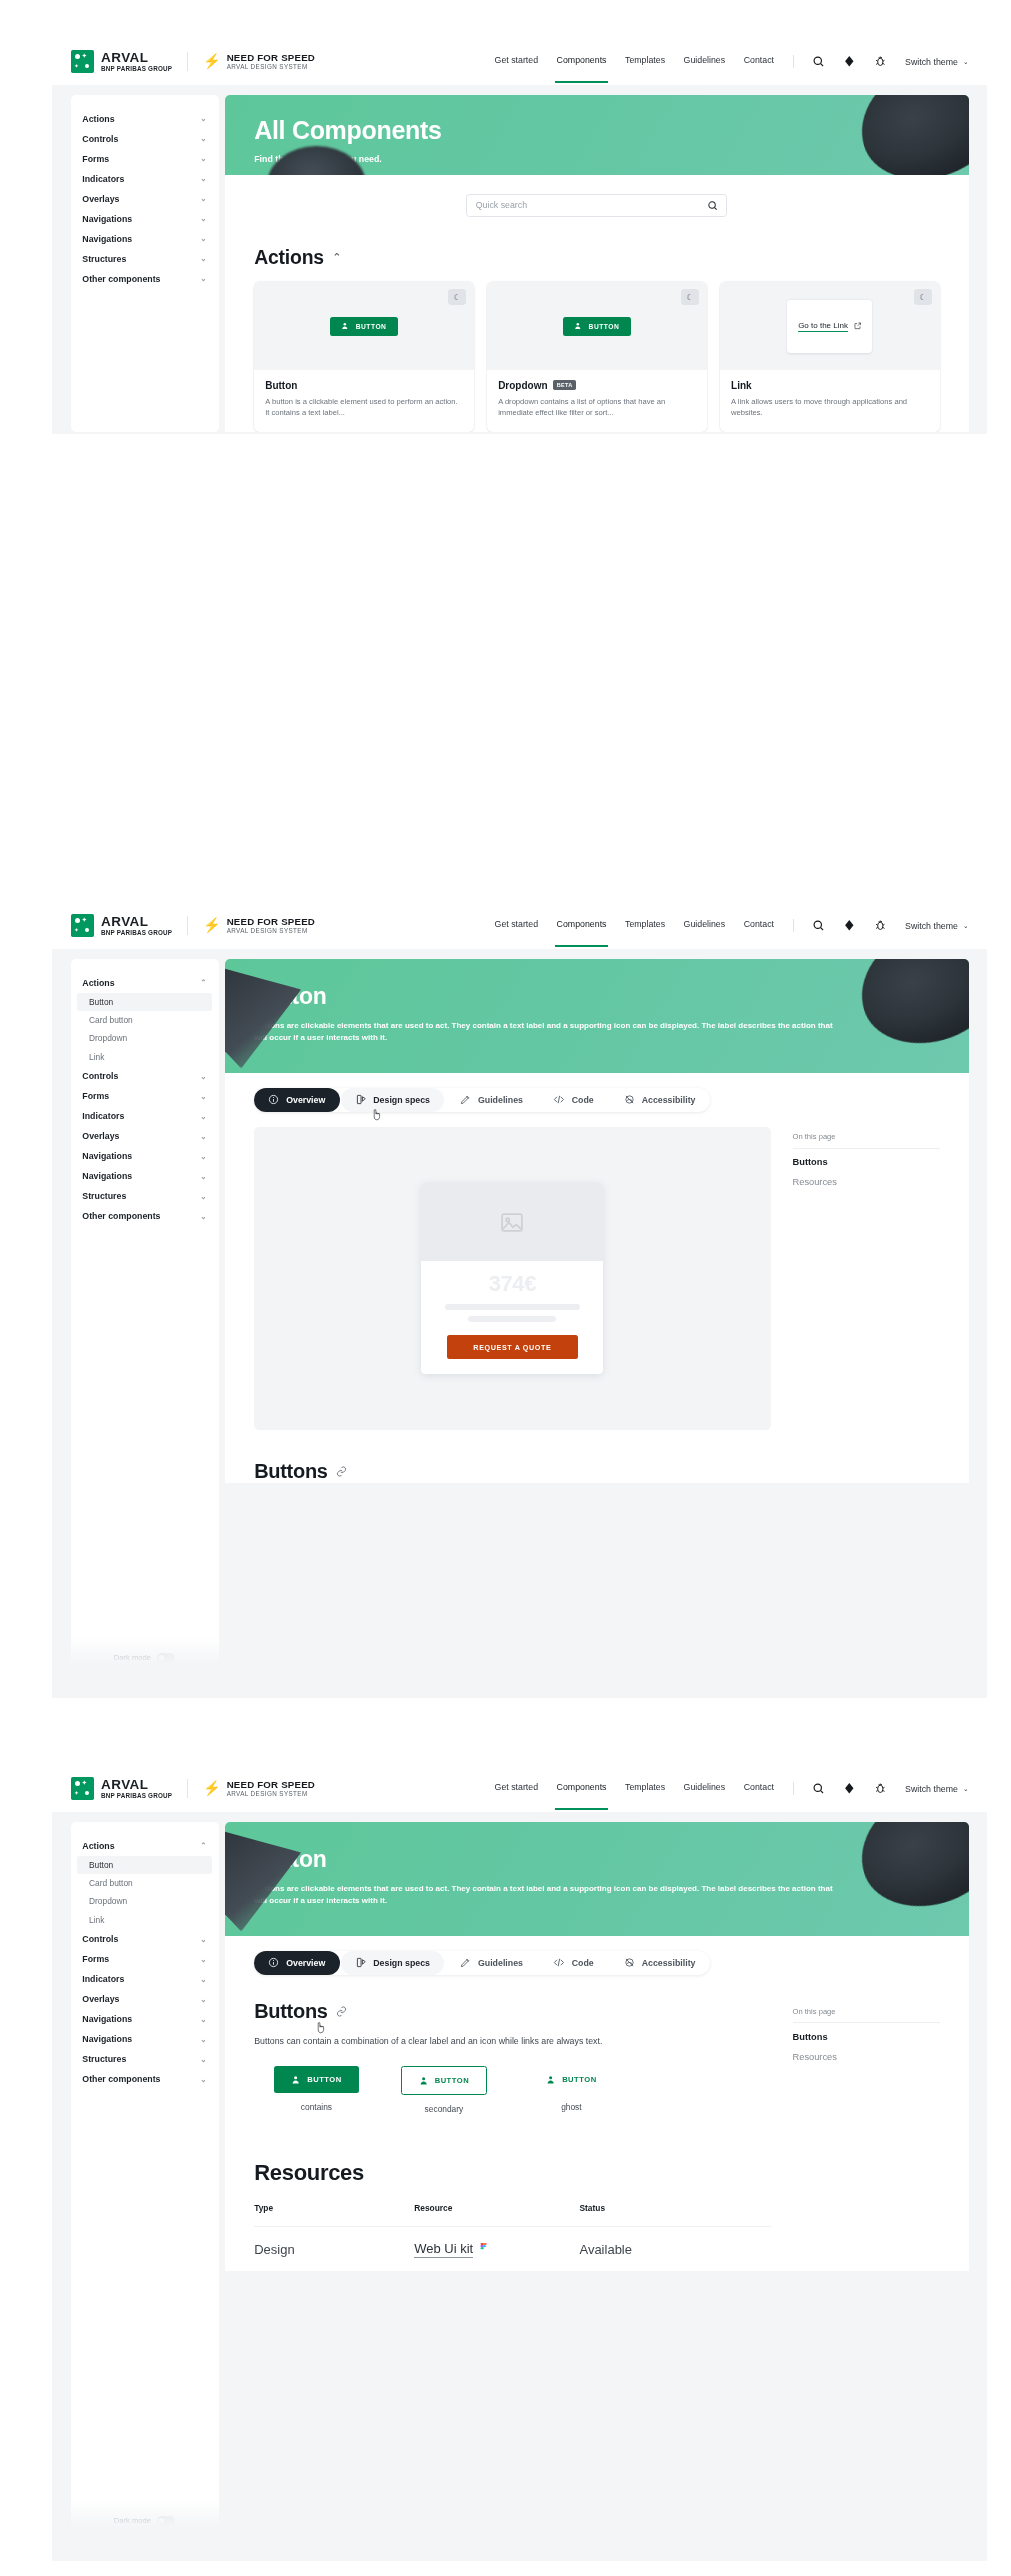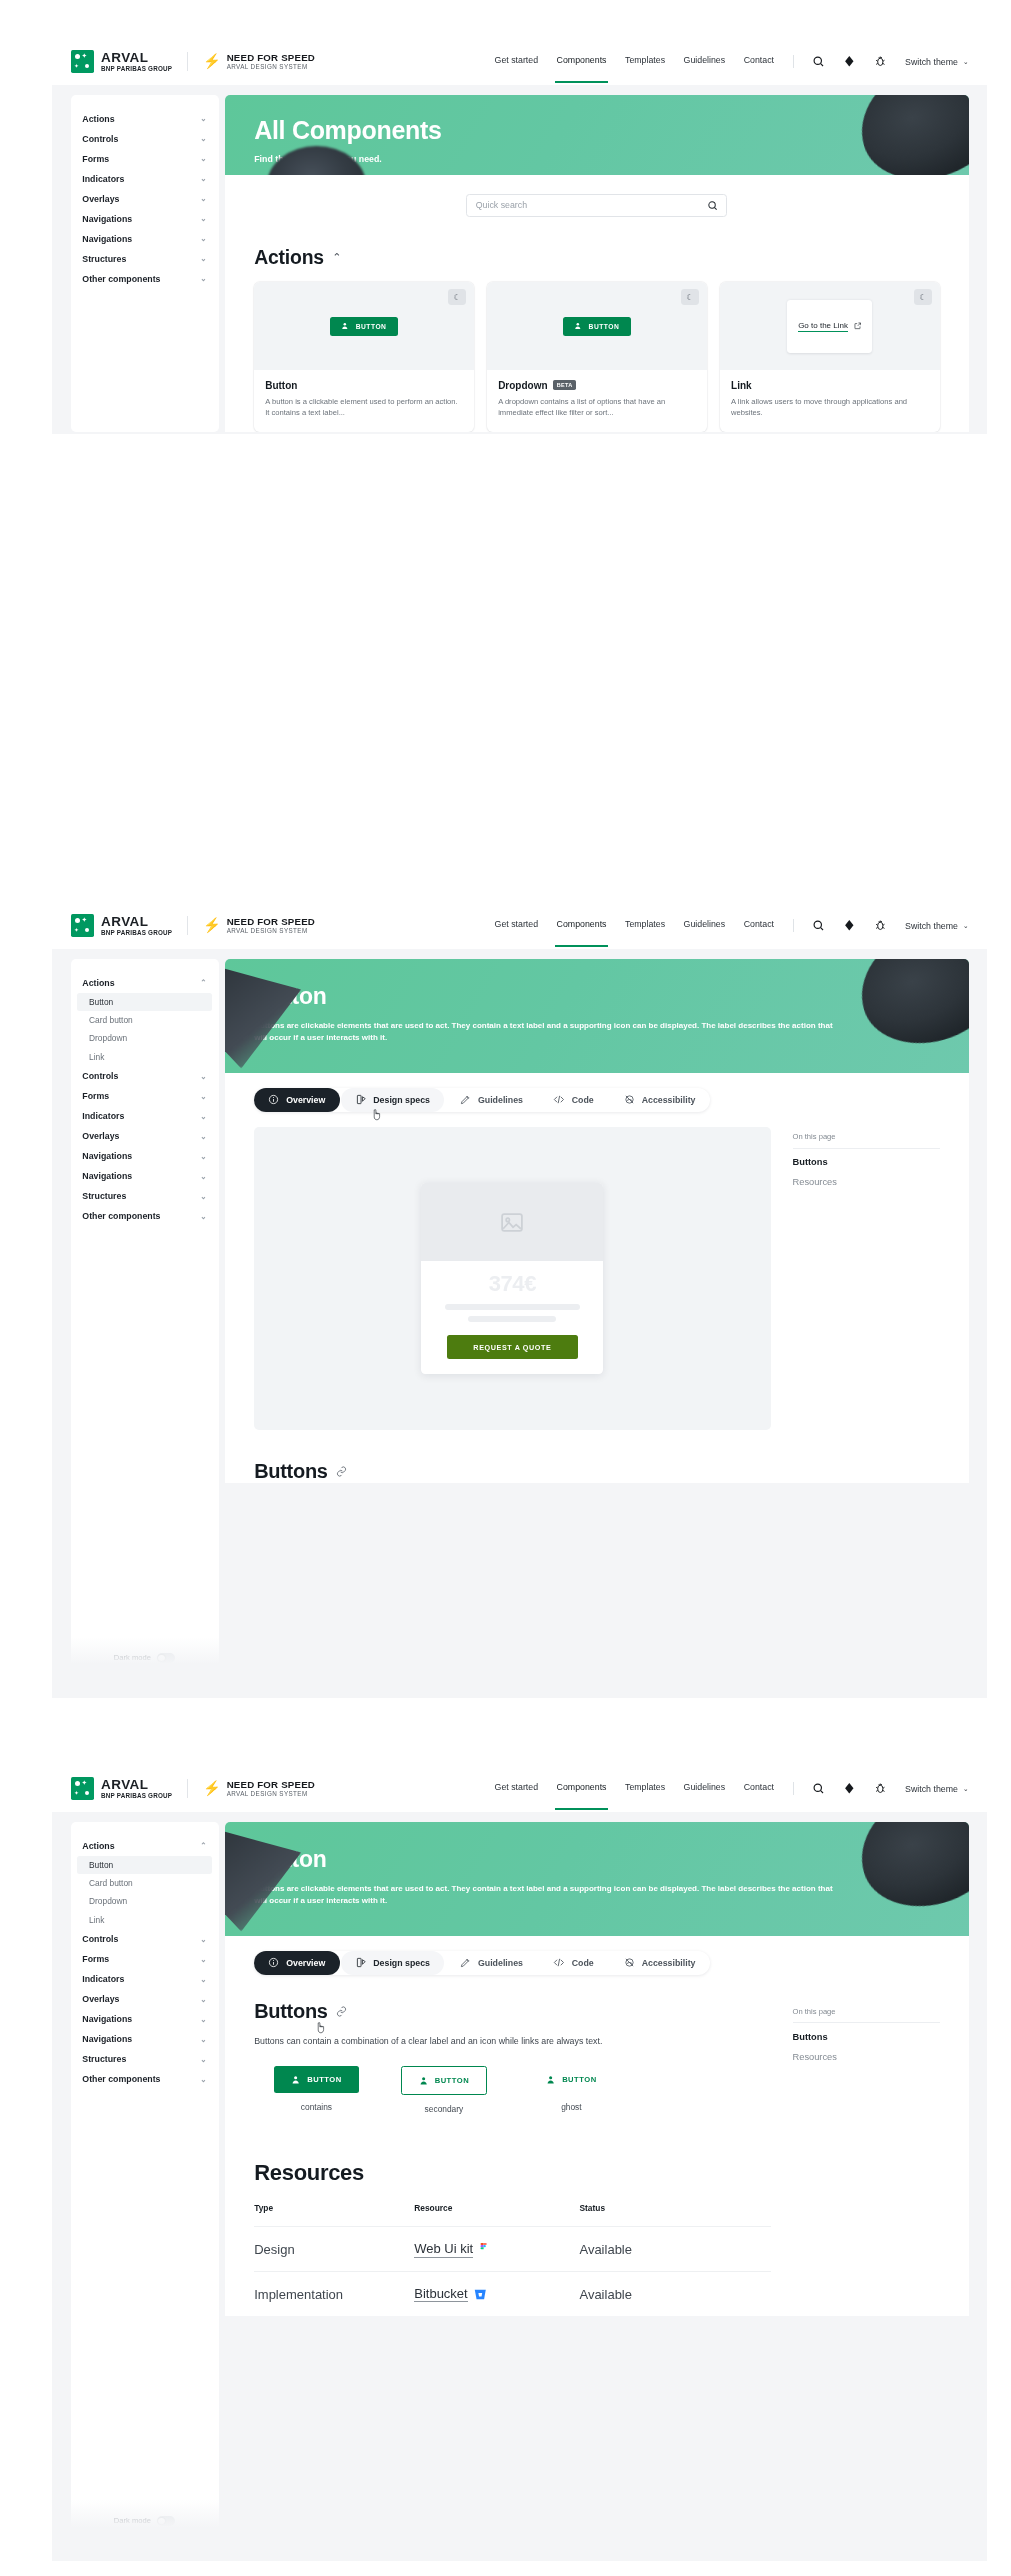--- a/index.html
+++ b/index.html
@@ -229,21 +229,21 @@
     box-shadow: 0 1.7px 8.4px rgba(16,24,40,.09); padding-bottom: 14.3px;
   }
   .prod-img {
     height: 78px; background: #e9ebee; display: flex; align-items: center; justify-content: center;
   }
   .img-ph { width: 28px; height: 25px; color: #cdd1d6; }
   .prod-price { text-align: center; font-size: 22px; font-weight: 700; color: #eceef1; margin: 10px 0 6.7px 0; letter-spacing:-0.4px;}
   .prod-skel1 { height: 5.9px; background: #eceef1; border-radius: 3.4px; margin: 0 23.6px 5.9px 23.6px; }
   .prod-skel2 { height: 5.9px; background: #eceef1; border-radius: 3.4px; margin: 0 47px 13.5px 47px; }
   .prod-cta {
-    display: block; margin: 0 auto; background: #4d7c0f; color: #fff; border: none;
+    display: block; margin: 0 auto; background: #c2410c; color: #fff; border: none;
     border-radius: 2.5px; font-size: 7.2px; font-weight: 700; letter-spacing: 0.6px;
     padding: 7.6px 0; width: 131px; cursor: pointer; font-family: "Liberation Sans", sans-serif;
   }
 
   .onpage { width: 169px; flex: 0 0 169px; padding: 20px 0 0 22px; }
   .onpage-lbl { font-size: 7.6px; color: #838a92; padding-bottom: 6.7px; border-bottom: 0.8px solid #eceef1; }
   .onpage-item { font-size: 9.3px; color: #848b93; padding: 8.4px 0 1.7px 0; cursor: pointer; }
   .onpage-item.active { color: #171d23; font-weight: 700; }
 
   .h2row { display: flex; align-items: center; gap: 8.4px; position: relative; }
@@ -877,33 +877,20 @@
                           <path d="M3 0h3v3H3a1.5 1.5 0 0 1 0-3z" fill="#f24e1e"></path>
                           <path d="M6 0h3a1.5 1.5 0 0 1 0 3H6z" fill="#ff7262"></path>
                           <path d="M3 3h3v3H3a1.5 1.5 0 0 1 0-3z" fill="#a259ff"></path>
                           <circle cx="7.5" cy="4.5" r="1.6" fill="#1abcfe"></circle>
                           <path d="M3 6h3v3H3a1.5 1.5 0 0 1 0-3z" fill="#0acf83"></path>
                         </svg>
                       </span>
                     </td>
                     <td>Available</td>
                   </tr>
-                  <tr>
-                    <td>Implementation</td>
-                    <td>
-                      <span class="res-cell">
-                        <span class="res-link">Bitbucket</span>
-                        <svg class="bitb" viewBox="0 0 16 14">
-                          <path d="M1 1h14l-2.2 12H3.2z" fill="#2684ff"></path>
-                          <path d="M5.6 5.2h4.8l-.8 4.4H6.4z" fill="#fff"></path>
-                        </svg>
-                      </span>
-                    </td>
-                    <td>Available</td>
-                  </tr>
                 </tbody>
               </table>
             </div>
           </div>
           <div class="onpage" style="padding-top:6.7px;">
             <div class="onpage-lbl">On this page</div>
             <div class="onpage-item active">Buttons</div>
             <div class="onpage-item">Resources</div>
           </div>
         </div>

